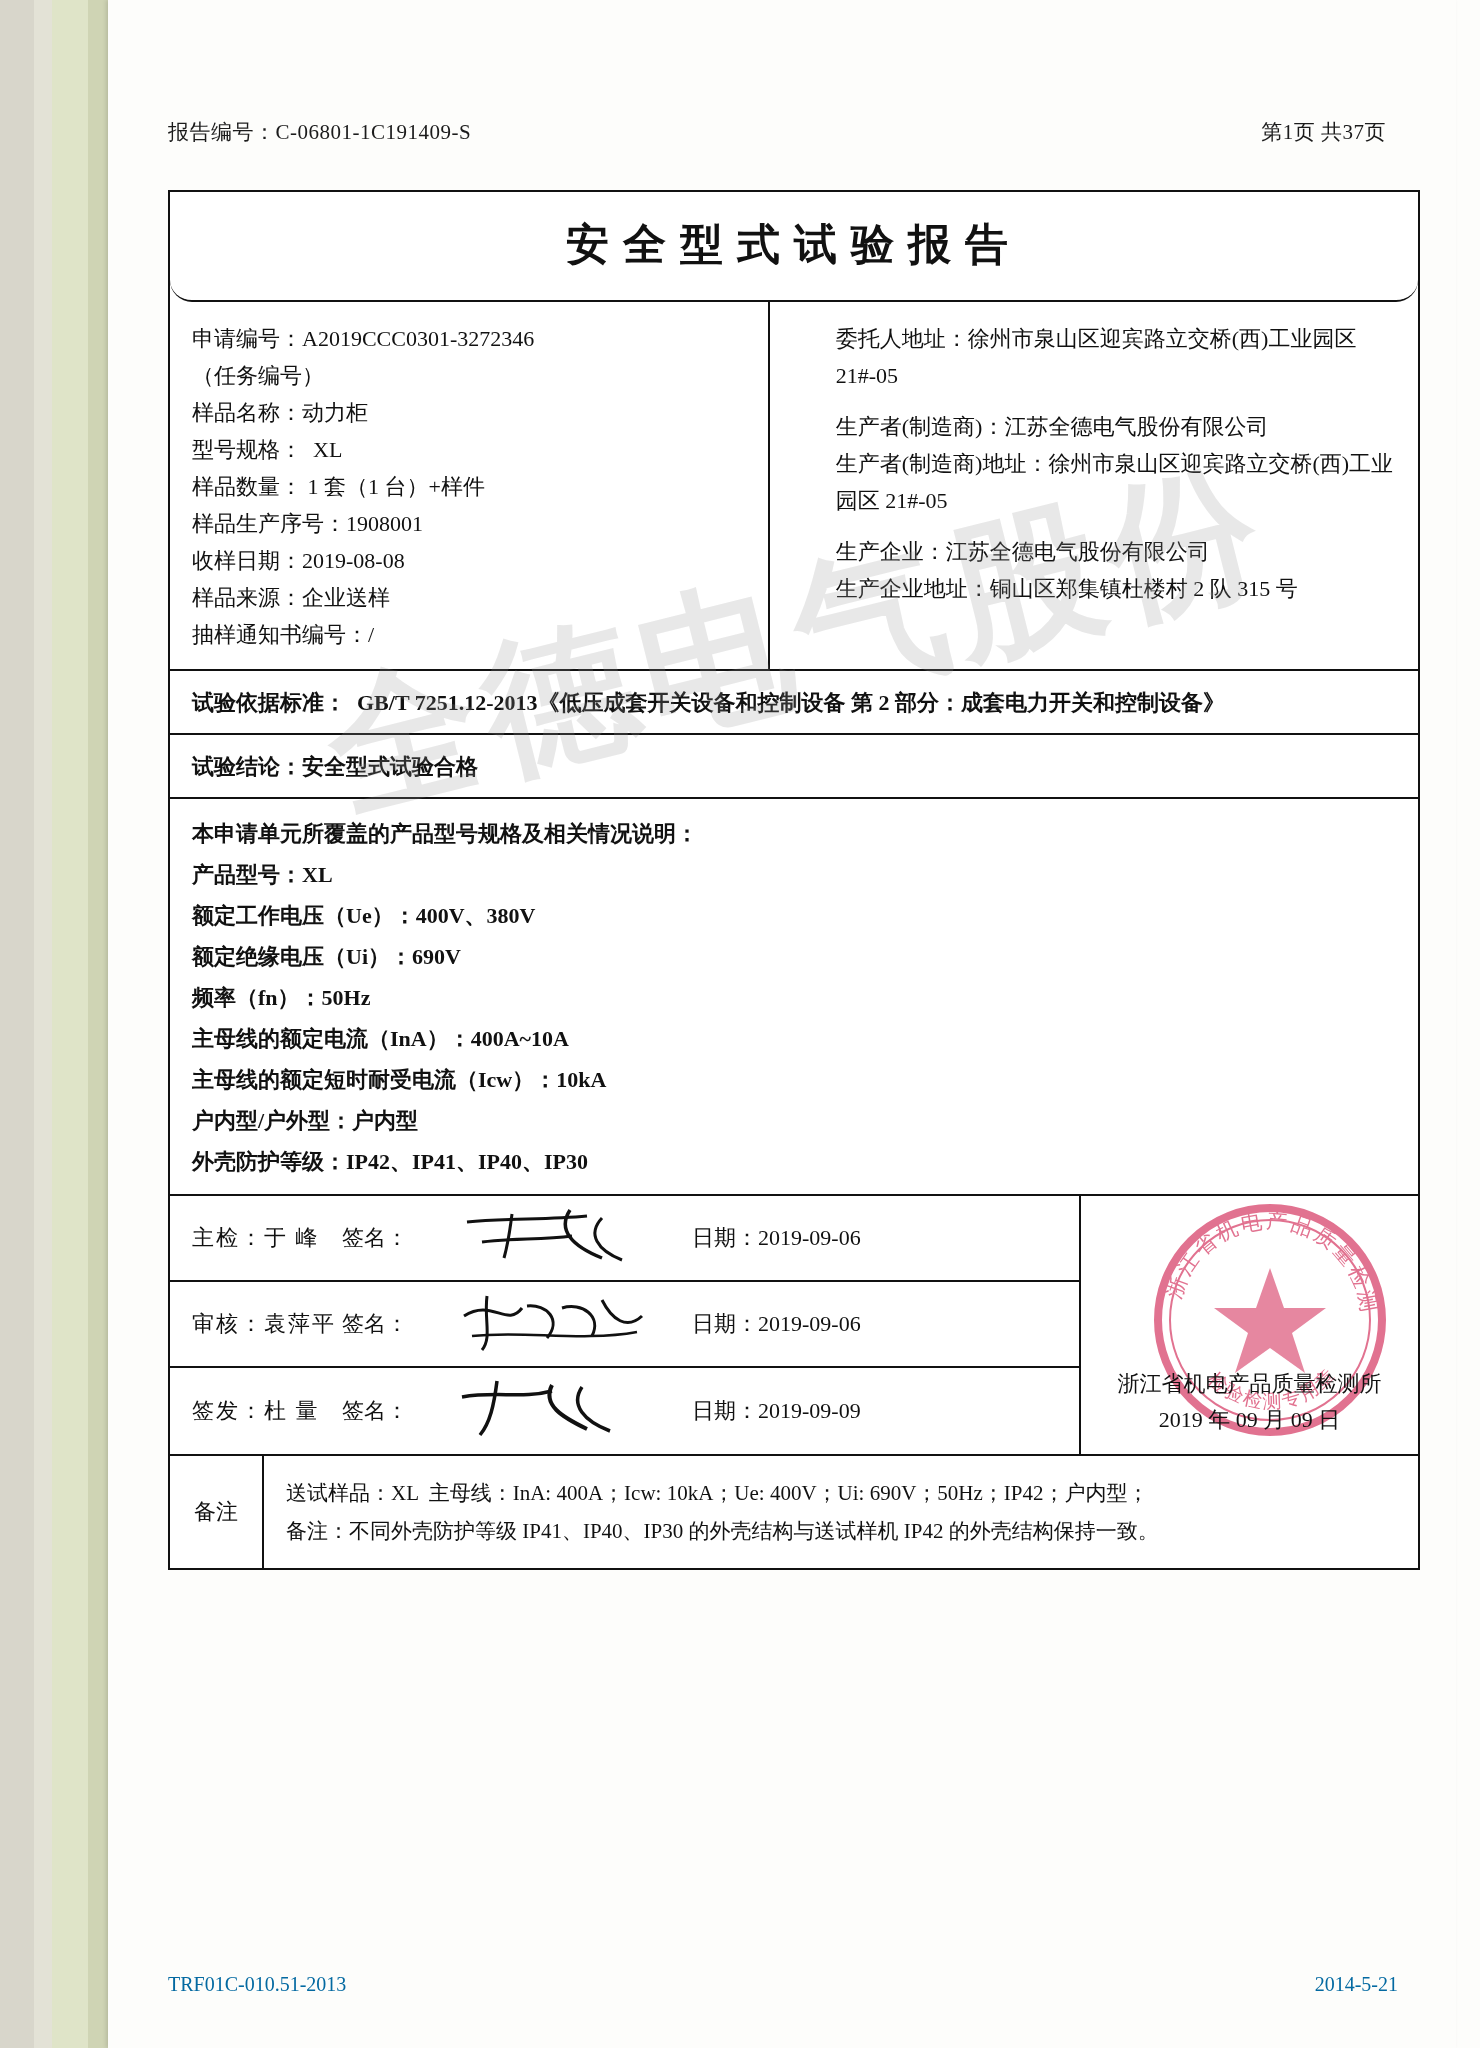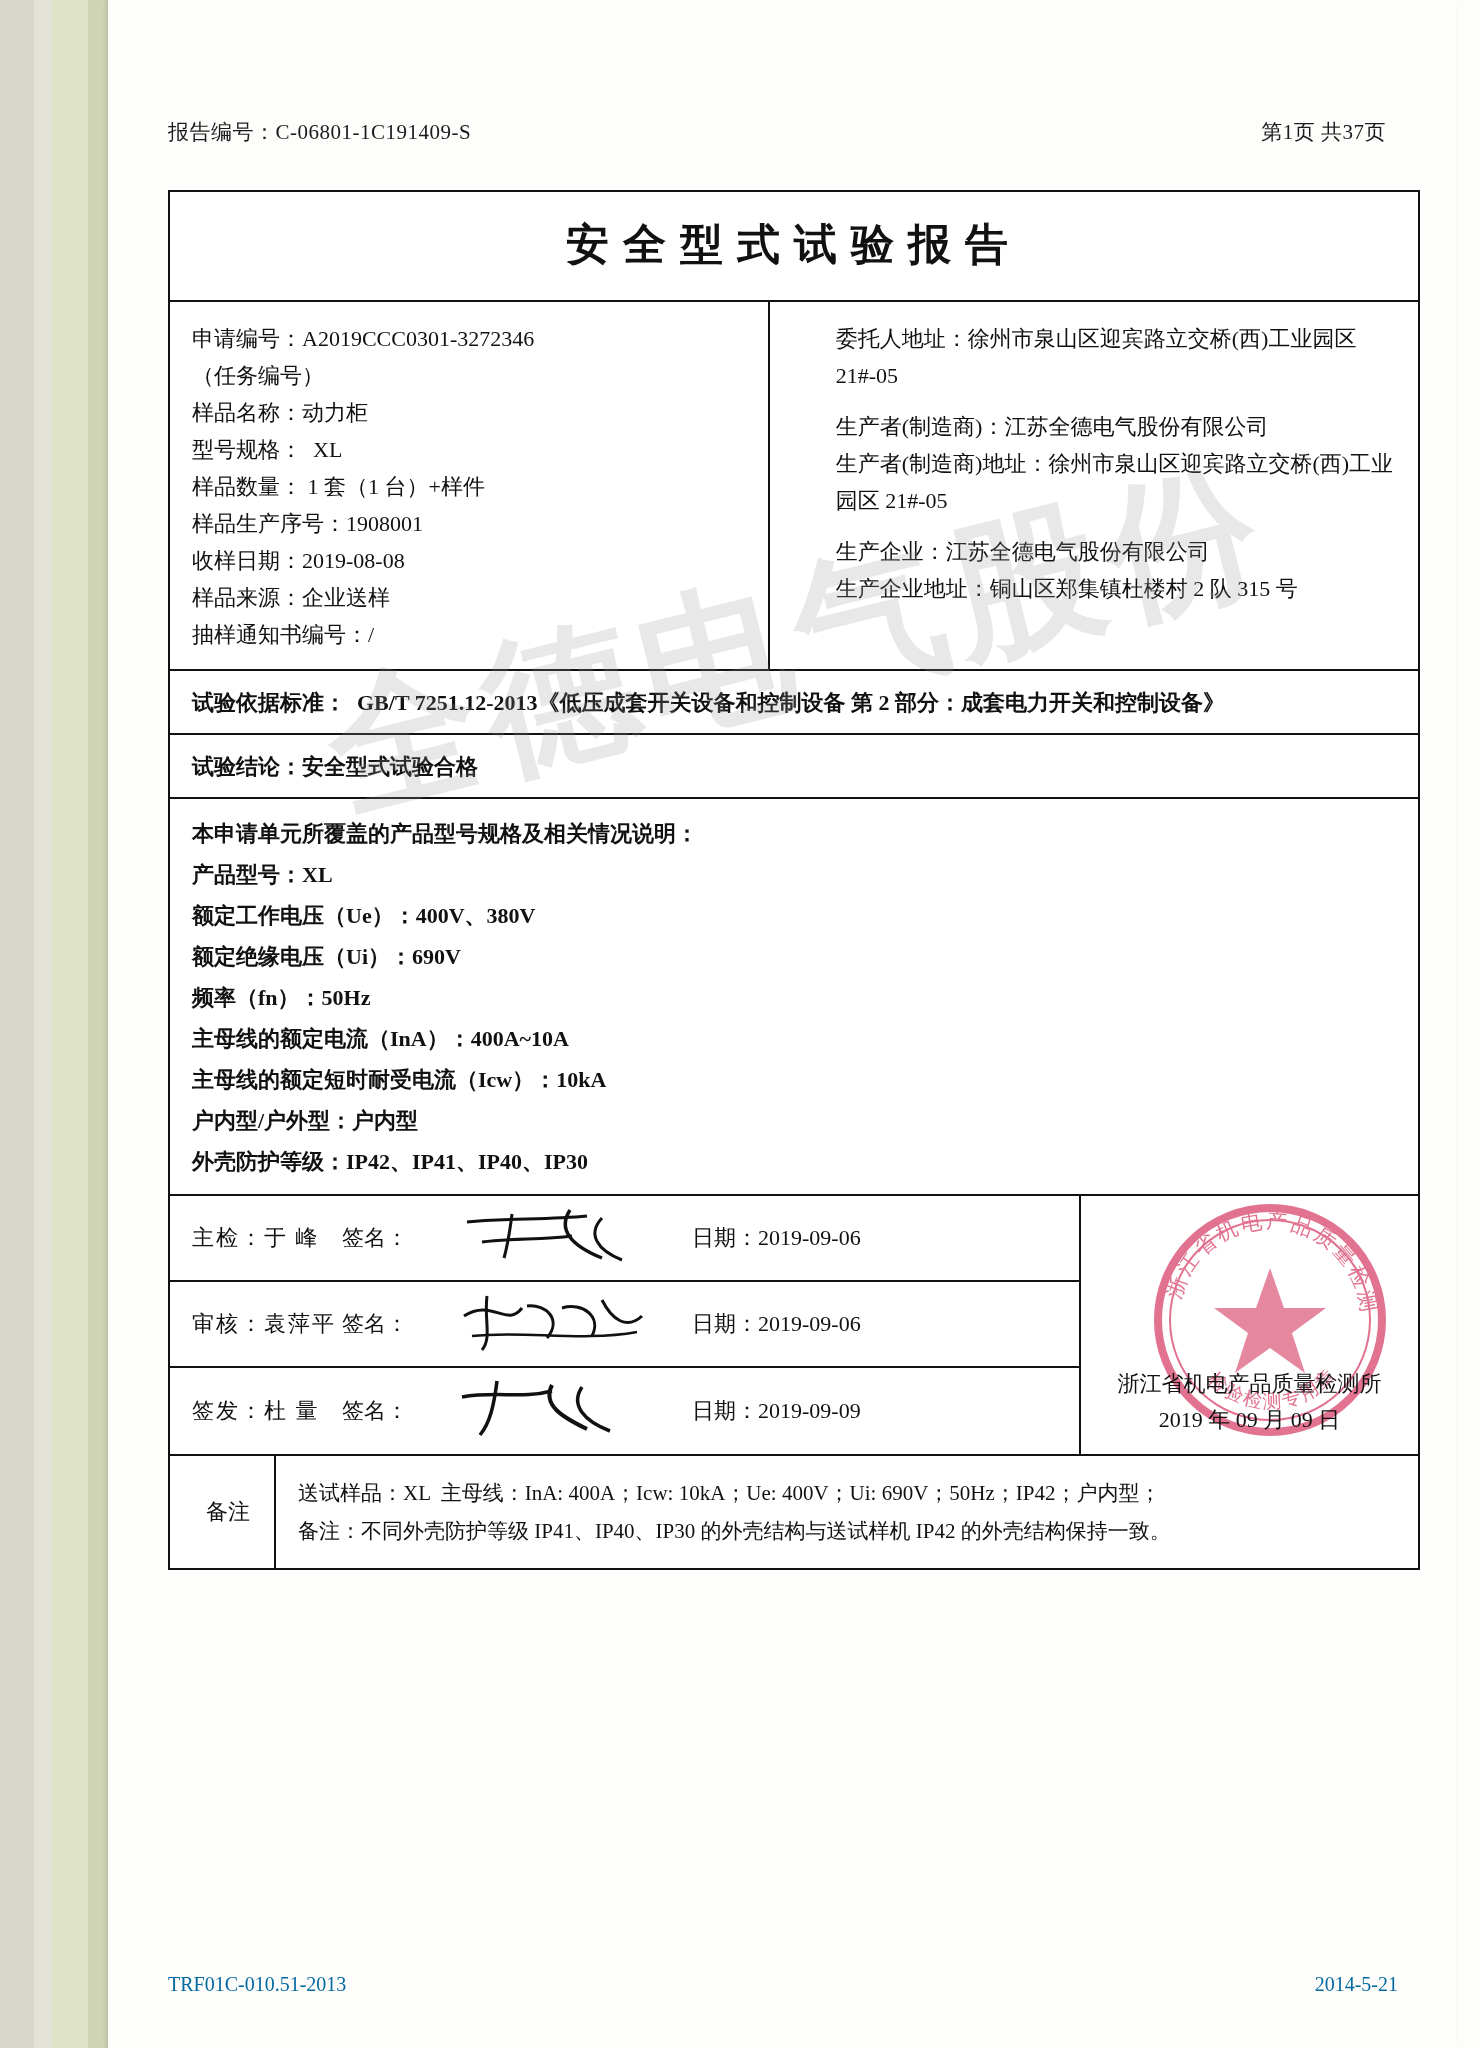--- a/index.html
+++ b/index.html
@@ -32,20 +32,21 @@
   
   .frame{
     position:absolute;top:190px;left:60px;right:36px;
     border:2px solid #111;
     background:#fff;
   }
   .title-cell{
     border-bottom:2px solid #111;
     text-align:center;
     padding:24px 0 26px 0;
+    border-radius:22px;
   }
   .title-cell span{
     font-size:43px;letter-spacing:14px;
     font-family:"DejaVu Serif", serif;
     font-weight:600;
     color:#111;
   }
   .two-col{display:flex;border-bottom:2px solid #111;gap:48px;}
   .col-l{width:50%;border-right:2px solid #111;padding:18px 0 16px 22px;box-sizing:border-box;}
   .col-r{width:50%;padding:18px 16px 16px 18px;box-sizing:border-box;}
@@ -66,21 +67,21 @@
   .sign-row:last-child{border-bottom:none;}
   .sign-row .role{width:150px;letter-spacing:2px;}
   .sign-row .signlabel{width:110px;}
   .sign-row .sigimg{width:230px;height:60px;position:relative;}
   .sign-row .datelabel{margin-left:10px;}
   .sign-right .inst{
     position:absolute;bottom:16px;left:0;right:0;text-align:center;
     font-size:22px;line-height:36px;color:#111;
   }
   
-  .remark{display:flex;margin-left:12px;}
+  .remark{display:flex;}
   .remark .rl{
     width:92px;border-right:2px solid #111;
     display:flex;align-items:center;justify-content:center;
     font-size:22px;color:#111;
   }
   .remark .rr{flex:1;padding:18px 12px 18px 22px;}
   .remark .rr .ln{line-height:38px;font-size:21px;}
   
   .ftr{
     position:absolute;bottom:52px;left:60px;right:58px;

